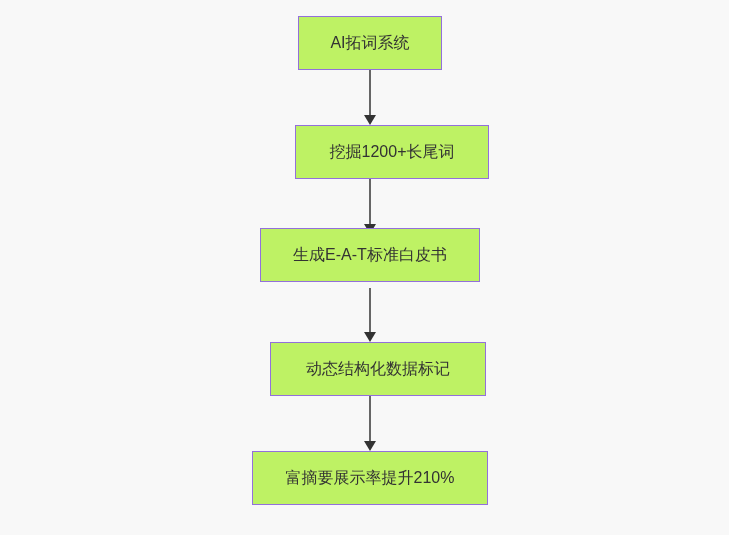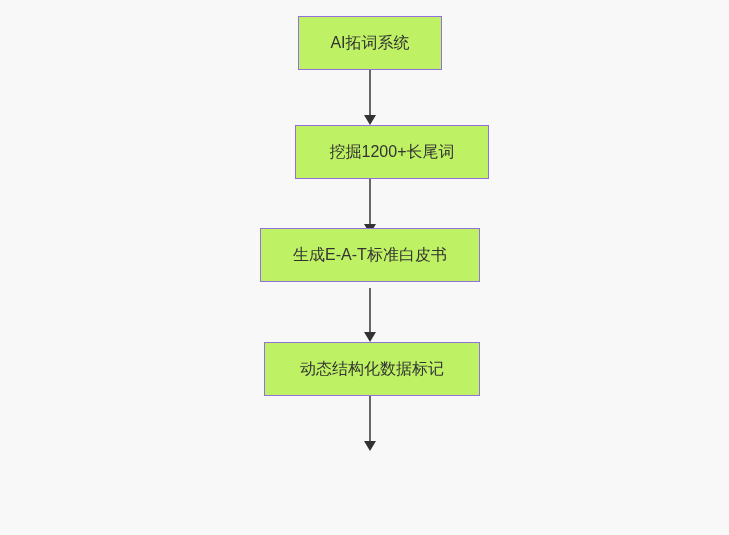--- a/index.html
+++ b/index.html
@@ -28,21 +28,21 @@
   .flow-node .label {
     font-size: 16px;
     color: #333333;
     white-space: nowrap;
     line-height: 1;
   }
   
   .n1 { left: 298px; top: 16px;  width: 144px; }
   .n2 { left: 273px; top: 125px; width: 194px; margin-left: 22px; }
   .n3 { left: 260px; top: 228px; width: 220px; }
-  .n4 { left: 264px; top: 342px; width: 216px; }
+  .n4 { left: 270px; top: 342px; width: 216px; }
   .n5 { left: 252px; top: 451px; width: 236px; }
 
   .flow-arrow {
     position: absolute;
     left: 363px;
     width: 14px;
     display: flex;
     flex-direction: column;
     align-items: center;
   }
@@ -98,14 +98,17 @@
 
   <div class="flow-node n4">
     <span class="label">动态结构化数据标记</span>
   </div>
 
   <div class="flow-arrow a4">
     <div class="arrow-line"></div>
     <div class="arrow-head"></div>
   </div>
 
+  <div class="flow-node n5">
+    <span class="label">富摘要展示率提升210%</span>
+  </div>
 
 </div>
 
 </body></html>

